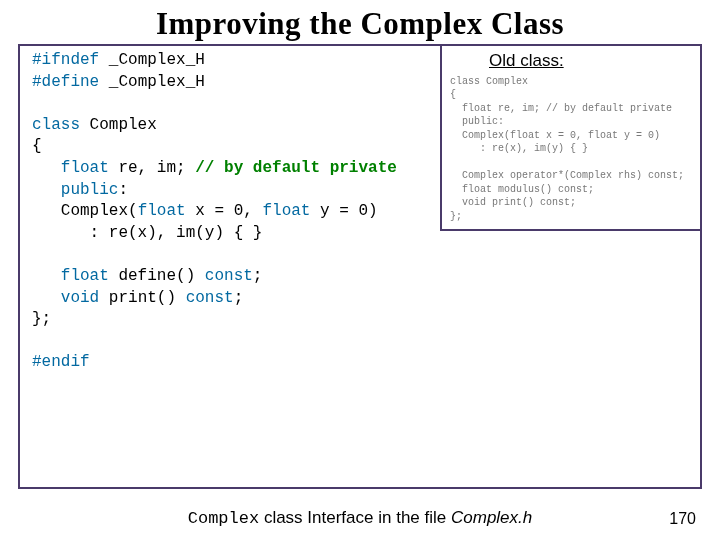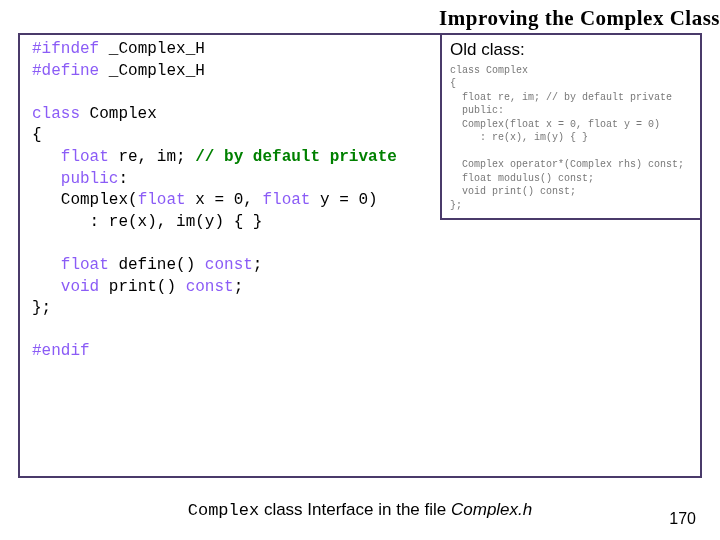--- a/index.html
+++ b/index.html
@@ -7,63 +7,65 @@
     margin: 0;
     padding: 0;
     width: 720px;
     height: 540px;
     background: #fff;
     font-family: "Times New Roman", serif;
     position: relative;
     overflow: hidden;
   }
   .title {
-    font-size: 21px;
+    font-size: 31px;
     font-weight: bold;
-    text-align: right;
+    text-align: center;
     padding: 6px 0 2px 0;
     letter-spacing: 0.5px;
   }
   .code-box {
     border: 2px solid #4a3a6a;
     margin: 0 18px;
     padding: 4px 12px 8px 12px;
     position: relative;
     font-family: "Courier New", monospace;
     font-size: 16px;
     line-height: 1.35;
     height: 445px;
   }
   .code-box .line { white-space: pre; }
-  .kw-blue { color: #8b5cf6; }
+  .kw-blue { color: #0369a1; }
   .kw-green { color: #008000; font-weight: bold; }
   .old-class {
     position: absolute;
     top: -2px;
     right: -2px;
     width: 262px;
     border: 2px solid #4a3a6a;
     background: #fff;
     padding: 4px 8px 6px 8px;
   }
   .old-class .old-title {
     font-family: Arial, sans-serif;
     font-size: 17px;
+    text-decoration: underline;
     margin-bottom: 2px;
+    margin-left: 39px;
   }
   .old-class .old-code {
     font-family: "Courier New", monospace;
     font-size: 10px;
     line-height: 1.35;
     color: #787878;
     white-space: pre;
   }
   .caption {
     position: absolute;
-    bottom: 20px;
+    bottom: 12px;
     left: 0;
     right: 0;
     text-align: center;
     font-family: Arial, sans-serif;
     font-size: 17px;
   }
   .caption .mono { font-family: "Courier New", monospace; }
   .caption .ital { font-style: italic; }
   .page-num {
     position: absolute;

